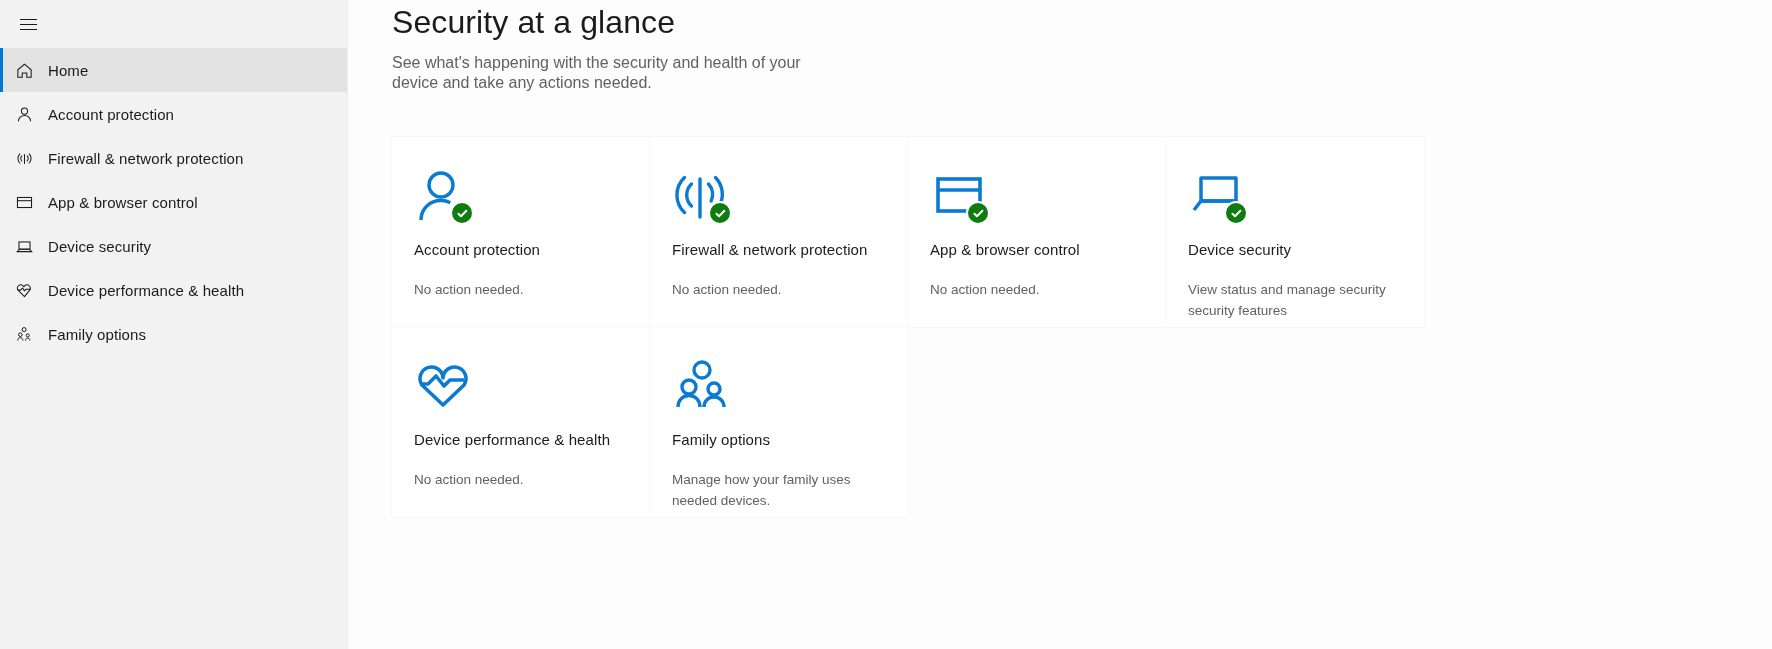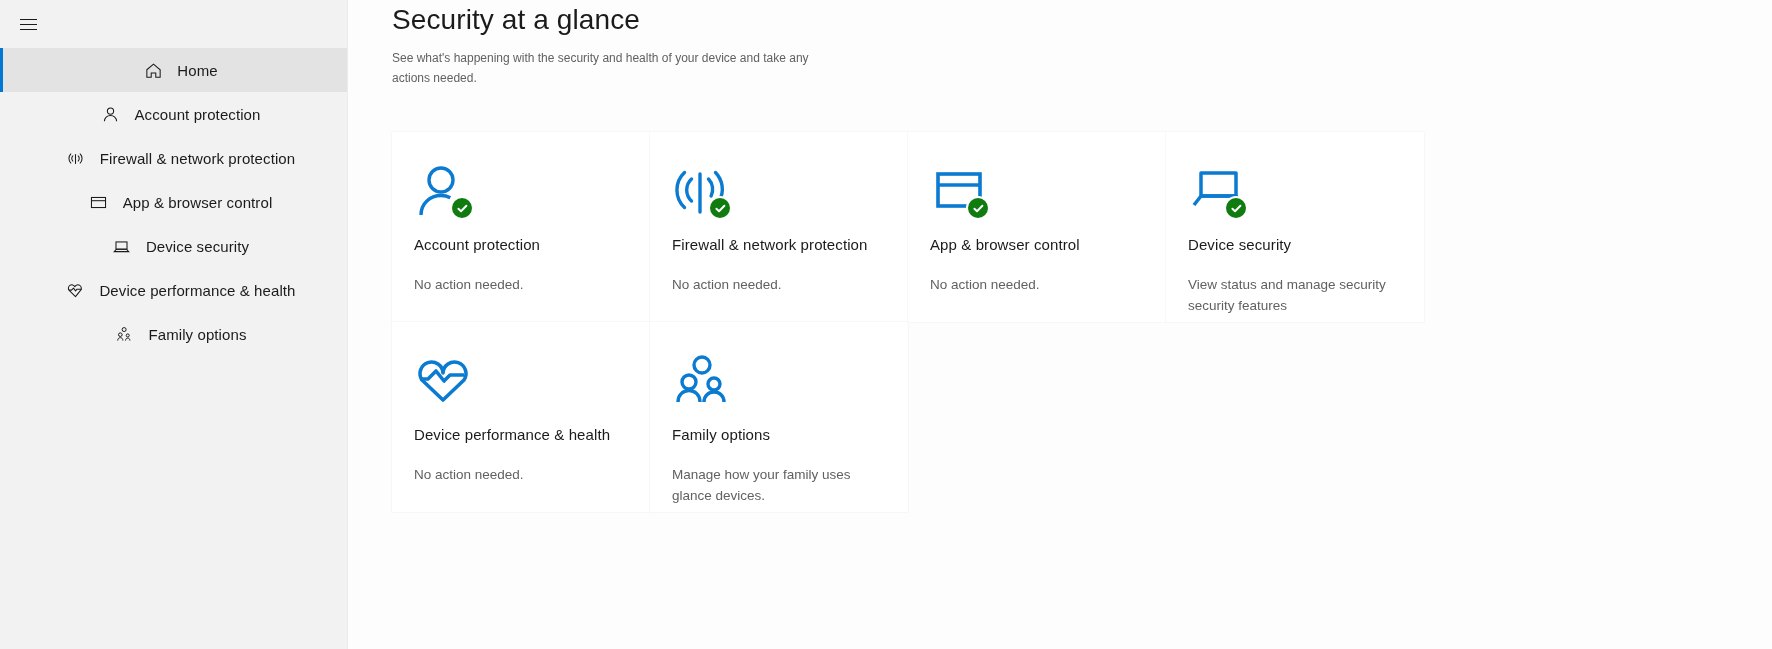--- a/index.html
+++ b/index.html
@@ -67,21 +67,20 @@
     margin-top: 0px;
   }
   .nav-item {
     height: 44px;
     display: flex;
     align-items: center;
     position: relative;
     box-sizing: border-box;
     padding-left: 0;
     cursor: default;
-    justify-content: center;
   }
   .nav-item.selected {
     background: #e3e3e3;
   }
   .nav-item.selected::before {
     content: "";
     position: absolute;
     left: 0;
     top: 0;
     bottom: 0;
@@ -107,29 +106,29 @@
   .content {
     flex: 1;
     height: 649px;
     background: #fdfdfd;
     box-sizing: border-box;
     padding: 0 0 0 44px;
     overflow: hidden;
     position: relative;
   }
   .page-title {
-    font-size: 28px;
+    font-size: 32px;
     font-weight: 400;
     color: #1b1b1b;
     margin: 0;
     padding-top: 4px;
     letter-spacing: 0.1px;
   }
   .page-subtitle {
-    font-size: 12px;
+    font-size: 16px;
     color: #616161;
     line-height: 20px;
     margin: 12px 0 0 0;
     max-width: 430px;
   }
 
   .card-grid {
     margin-top: 44px;
     display: flex;
     flex-wrap: wrap;
@@ -386,18 +385,18 @@
             <svg width="62" height="62" viewBox="0 0 62 62" fill="none" stroke="#0b7ad1" stroke-width="3.4">
               <circle cx="30" cy="15" r="8"></circle>
               <circle cx="17" cy="32" r="7"></circle>
               <circle cx="42" cy="34" r="6"></circle>
               <path d="M6 52c0-7 5-11.5 11-11.5S28 45 28 52"></path>
               <path d="M32 52c0-6 4.5-10 10-10s10 4 10 10"></path>
             </svg>
           </div>
         </div>
         <p class="card-title">Family options</p>
-        <p class="card-desc">Manage how your family uses glance devices.</p>
+        <p class="card-desc">Manage how your family uses needed devices.</p>
       </div>
 
     </div>
   </div>
 </div>
 
 </body></html>

